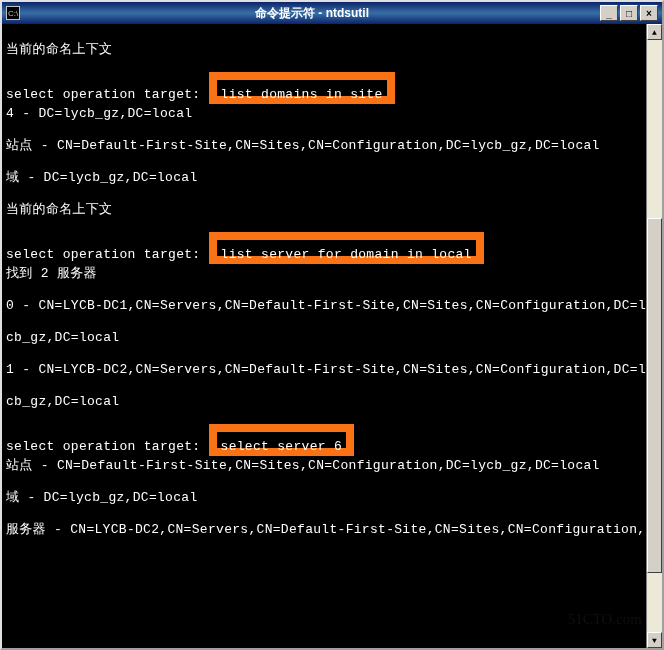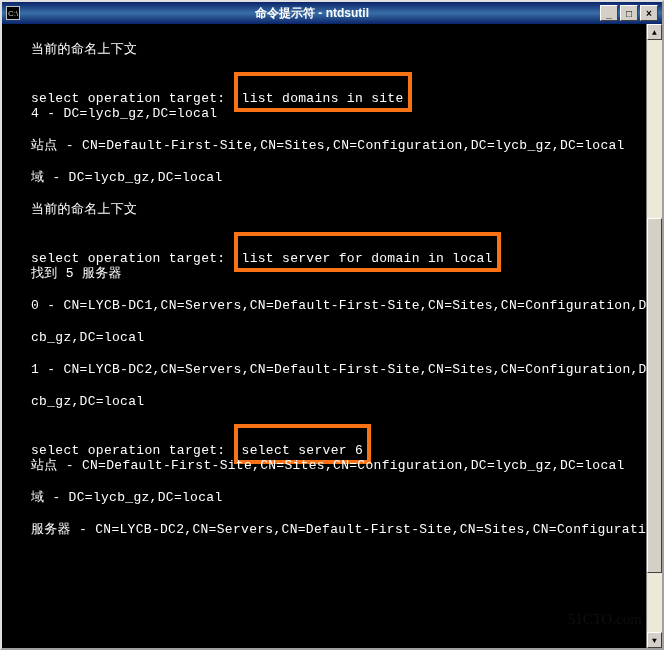--- a/index.html
+++ b/index.html
@@ -64,24 +64,24 @@
     position: relative;
     overflow-y: auto;
     overflow-x: hidden;
   }
   .terminal-inner {
     color: #fff;
     white-space: pre;
     line-height: 16px;
     letter-spacing: 0.3px;
   }
-  .line { display: block; height: 16px; margin-left: 25px; }
+  .line { display: block; height: 16px; }
   .hl {
-    border: 4px solid #f97316;
-    padding: 16px 4px;
+    border: 8px solid #f97316;
+    padding: 8px 4px;
     display: inline-block;
     line-height: 14px;
     height: 20px;
     margin-top: -2px;
     margin-bottom: -2px;
   }
   .scrollbar {
     position: absolute;
     right: 0;
     top: 0;
@@ -146,21 +146,21 @@
 
 <div class="terminal">
   <div class="terminal-inner">
 <span class="line">当前的命名上下文</span>
 <span class="line"><span>select operation target: </span><span class="hl">list domains in site</span></span>
 <span class="line">4 - DC=lycb_gz,DC=local</span>
 <span class="line">站点 - CN=Default-First-Site,CN=Sites,CN=Configuration,DC=lycb_gz,DC=local</span>
 <span class="line">域 - DC=lycb_gz,DC=local</span>
 <span class="line">当前的命名上下文</span>
 <span class="line"><span>select operation target: </span><span class="hl">list server for domain in local</span></span>
-<span class="line">找到 5 服务器</span>
+<span class="line">找到 2 服务器</span>
 <span class="line">0 - CN=LYCB-DC1,CN=Servers,CN=Default-First-Site,CN=Sites,CN=Configuration,DC=ly</span>
 <span class="line">cb_gz,DC=local</span>
 <span class="line">1 - CN=LYCB-DC2,CN=Servers,CN=Default-First-Site,CN=Sites,CN=Configuration,DC=ly</span>
 <span class="line">cb_gz,DC=local</span>
 <span class="line"><span>select operation target: </span><span class="hl">select server 6</span></span>
 <span class="line">站点 - CN=Default-First-Site,CN=Sites,CN=Configuration,DC=lycb_gz,DC=local</span>
 <span class="line">域 - DC=lycb_gz,DC=local</span>
 <span class="line">服务器 - CN=LYCB-DC2,CN=Servers,CN=Default-First-Site,CN=Sites,CN=Configuration,</span>
 
 

